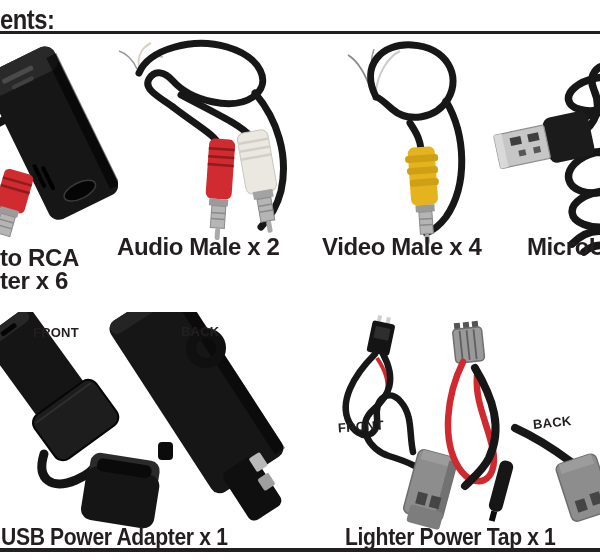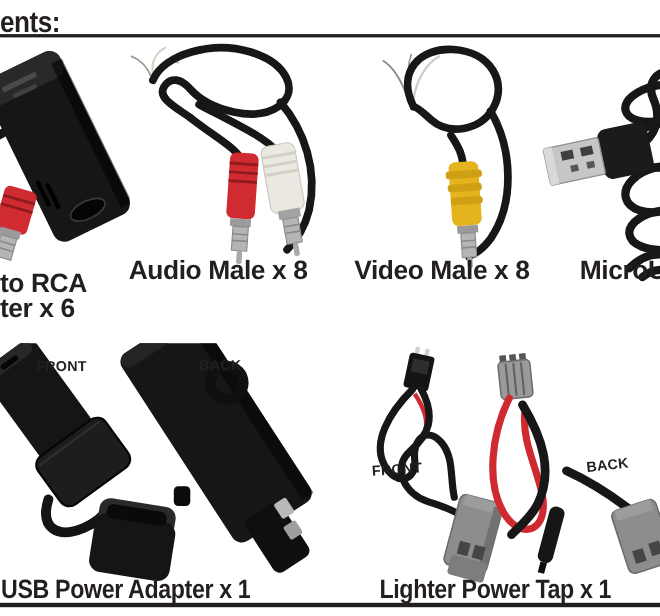--- a/index.html
+++ b/index.html
@@ -189,22 +189,22 @@
     <g transform="rotate(-18 258 178)">
       <rect x="238" y="148" width="42" height="60" rx="6" stroke="#6d6d6d" stroke-width="1.5" fill="#8d8d8d"></rect>
       <rect x="242" y="148" width="34" height="10" fill="#9c9c9c"></rect>
       <rect x="246" y="188" width="10" height="12" fill="#454545"></rect>
       <rect x="262" y="186" width="10" height="12" fill="#454545"></rect>
     </g>
   </svg>
 
   <div class="lbl" style="left:0;top:246px">to RCA</div>
   <div class="lbl" style="left:0;top:269px">ter x 6</div>
-  <div class="lbl" style="left:117px;top:235px">Audio Male x 8</div>
-  <div class="lbl" style="left:322px;top:235px">Video Male x 8</div>
+  <div class="lbl" style="left:117px;top:235px">Audio Male x 2</div>
+  <div class="lbl" style="left:322px;top:235px">Video Male x 4</div>
   <div class="lbl" style="left:527px;top:235px">MicroU</div>
   <div class="lbl cond" style="left:1px;top:525px">USB Power Adapter x 1</div>
   <div class="lbl cond" style="left:345px;top:525px">Lighter Power Tap x 1</div>
 
   <div class="viewlbl" style="left:33px;top:326px">FRONT</div>
   <div class="viewlbl" style="left:181px;top:325px">BACK</div>
   <div class="viewlbl" style="left:338px;top:420px;transform:rotate(-4deg)">FRONT</div>
   <div class="viewlbl" style="left:533px;top:416px;transform:rotate(-6deg)">BACK</div>
 
 </div>

